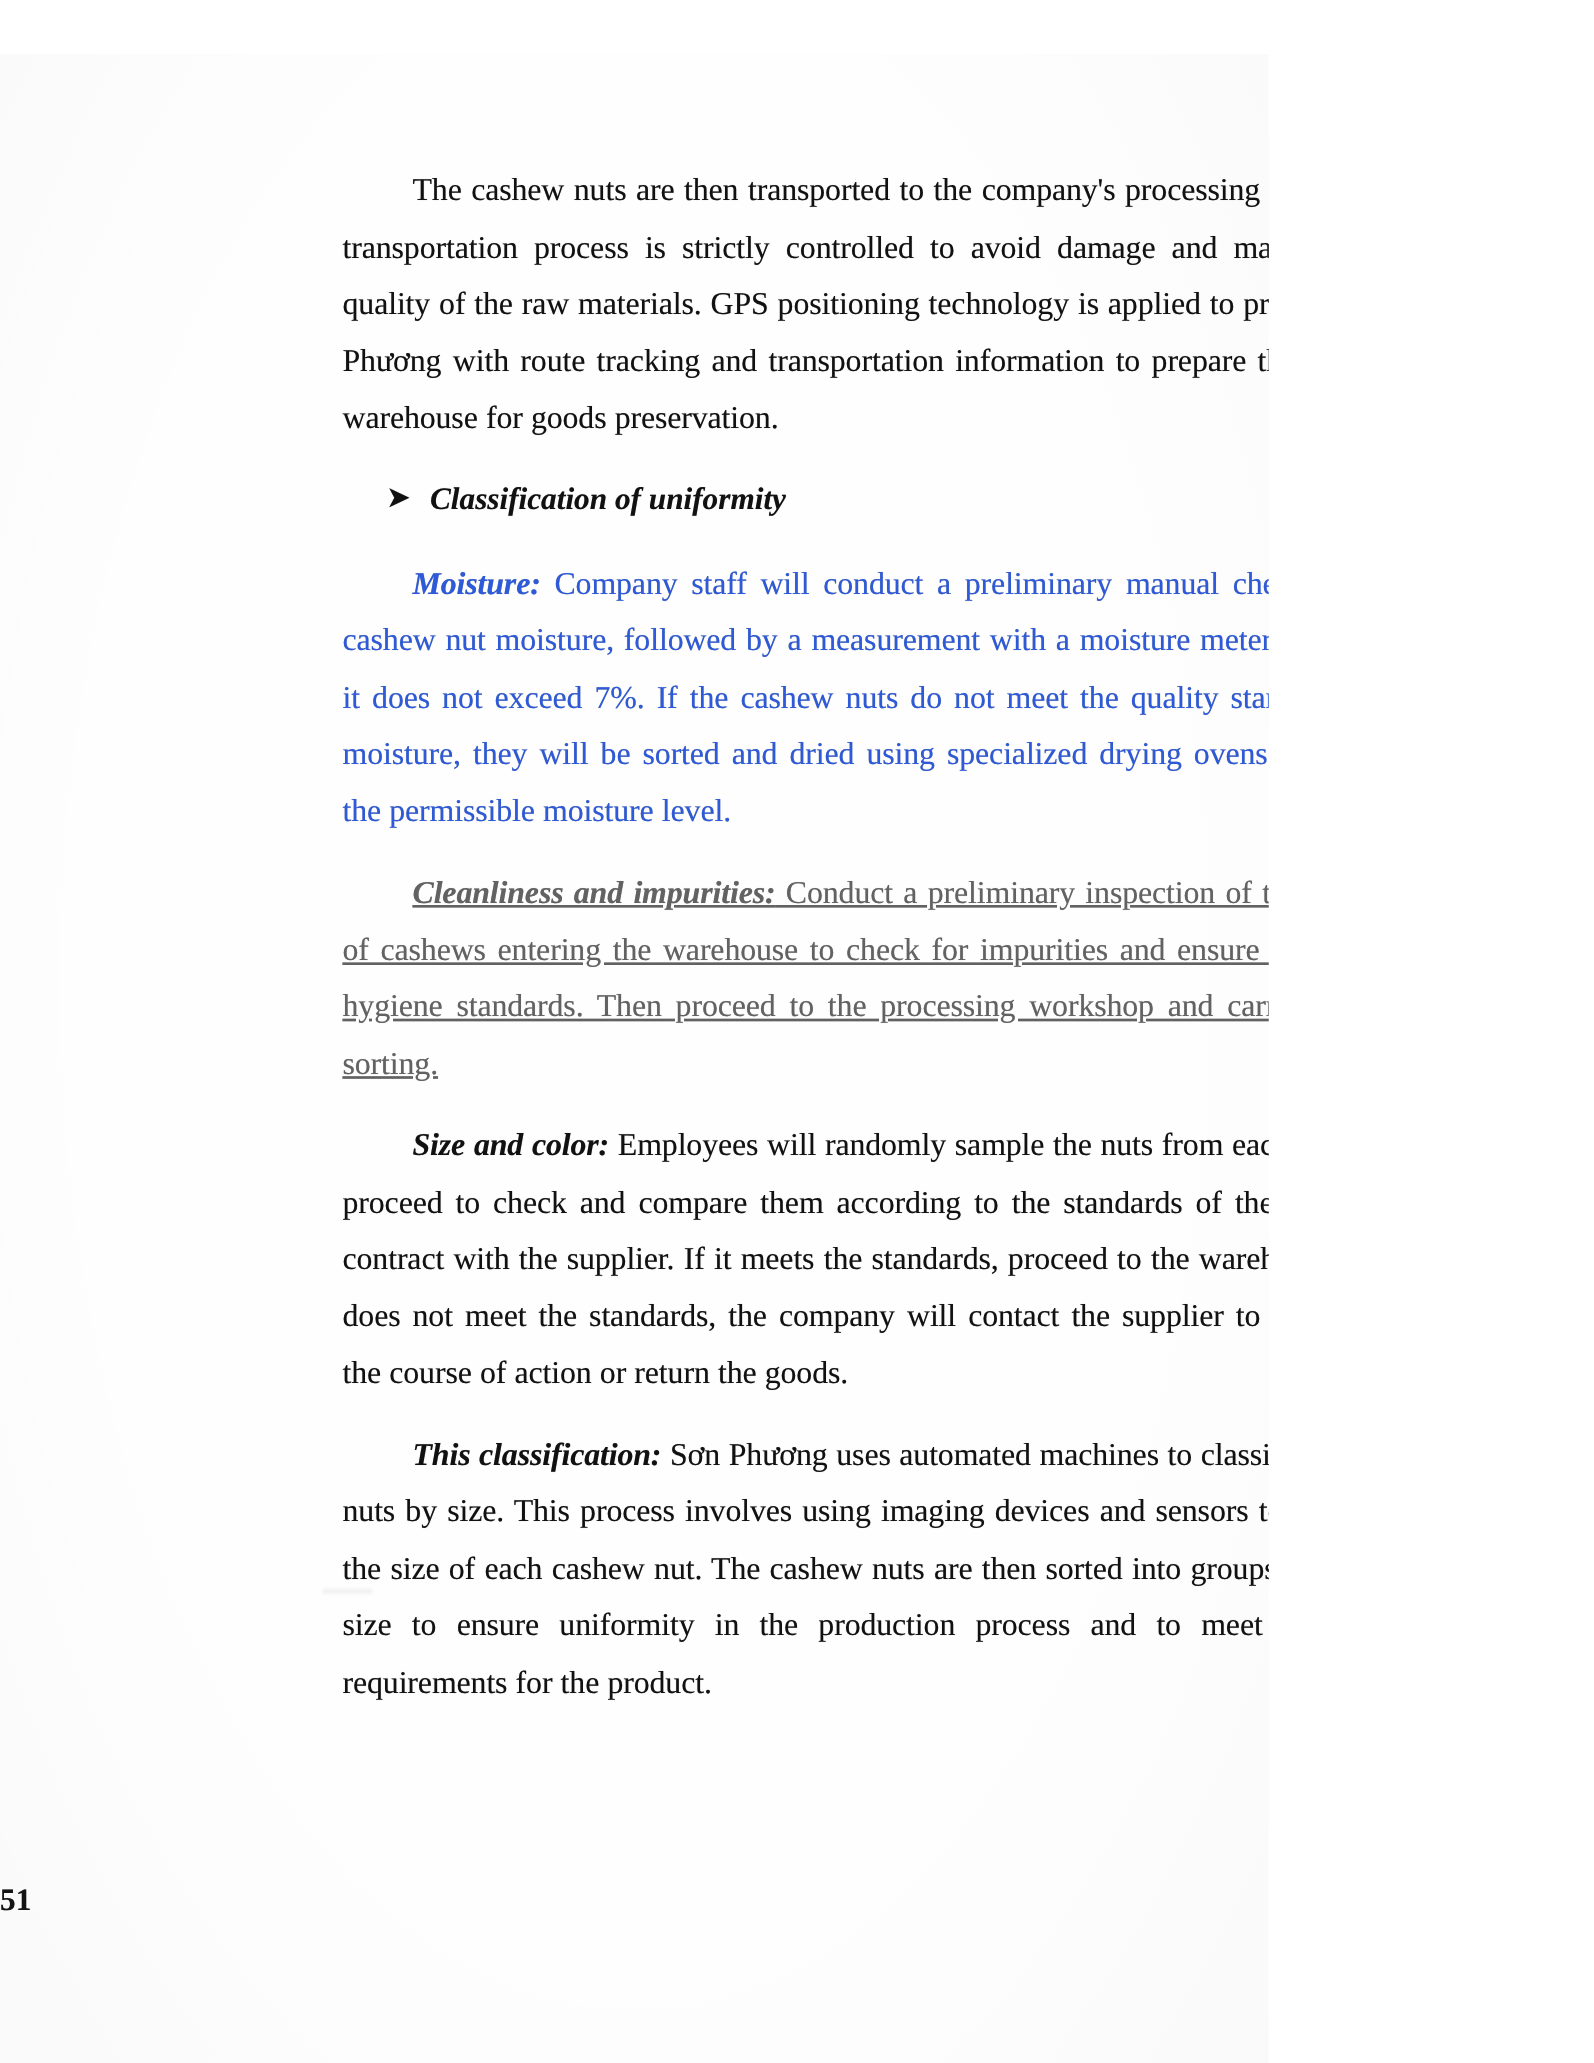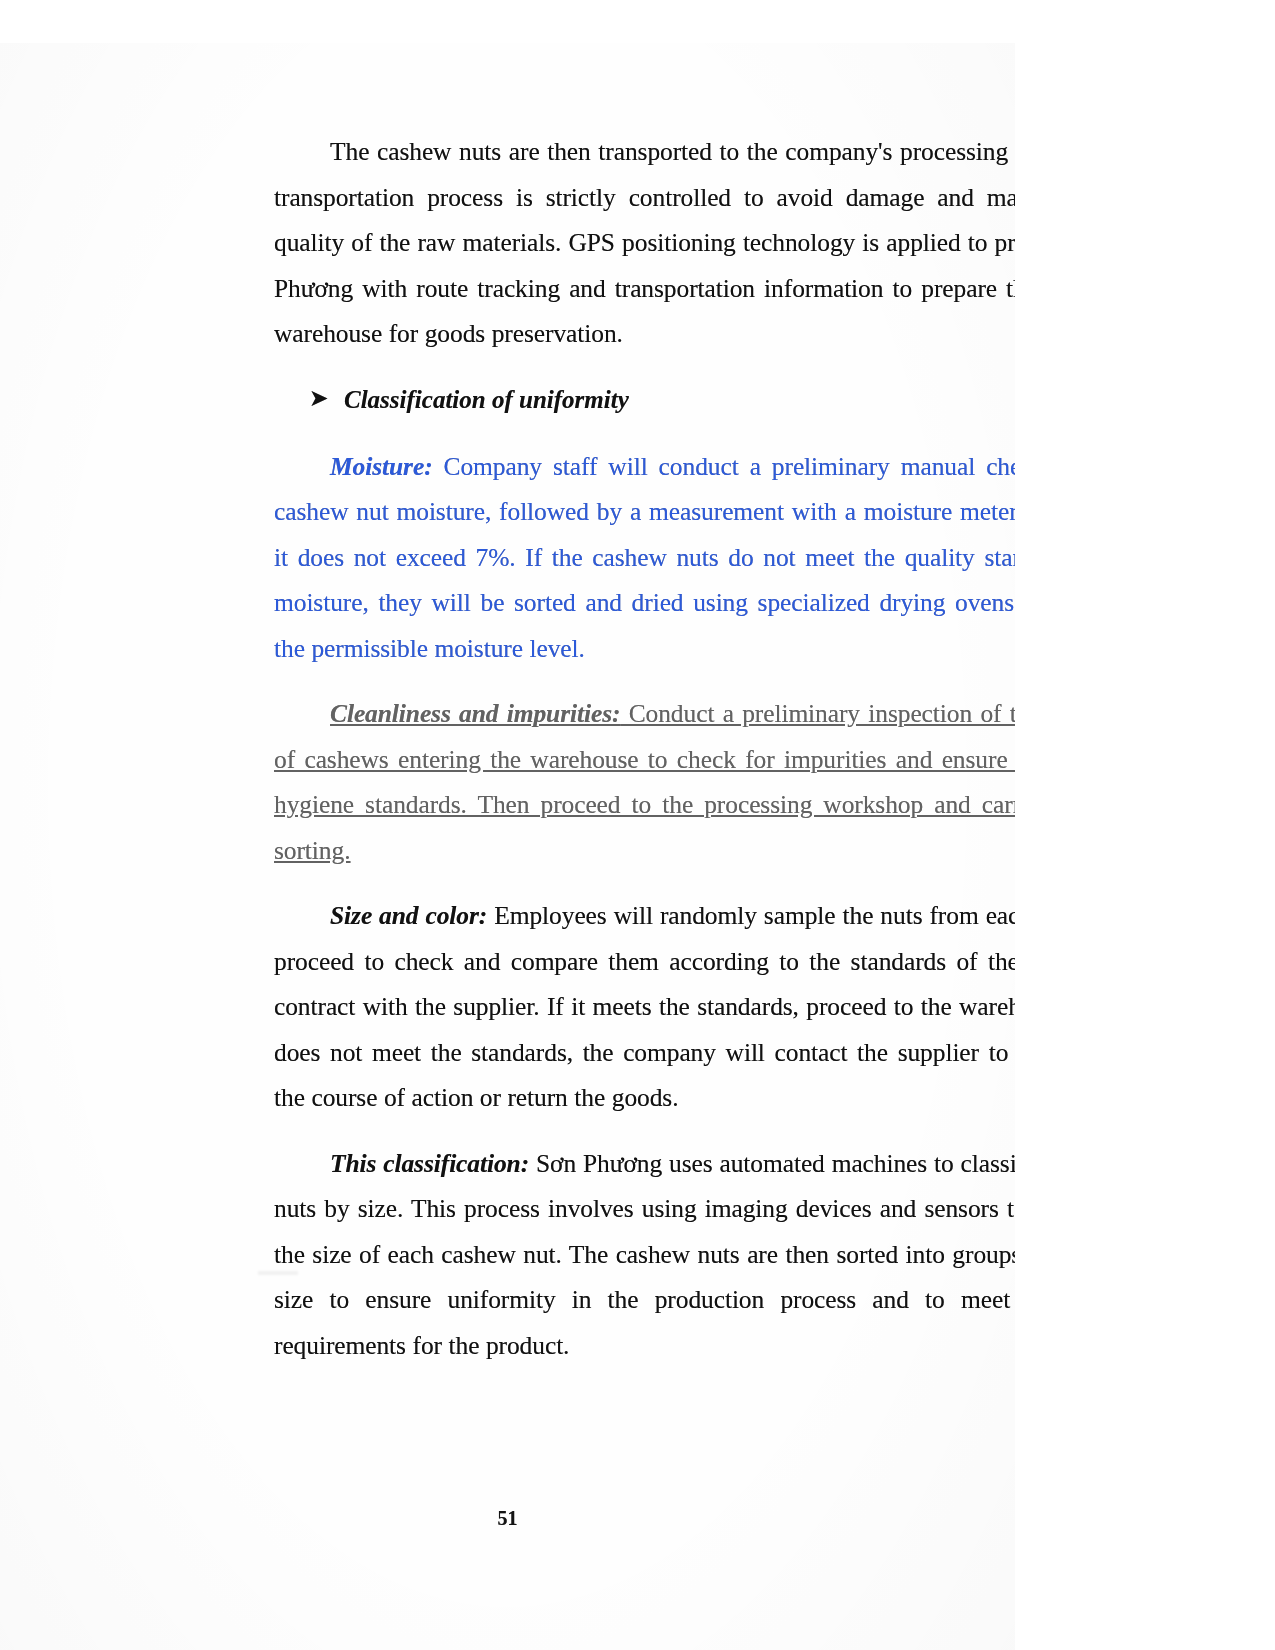--- a/index.html
+++ b/index.html
@@ -113,22 +113,22 @@
   .lead-label {
     font-style: italic;
     font-weight: 600;
   }
 
   .page-number {
     position: absolute;
     left: 0;
     right: 0;
     top: 1464px;
-    text-align: center;
-    font-size: 20px;
+    text-align: left;
+    font-size: 25px;
     font-weight: bold;
     font-family: "Liberation Serif", "DejaVu Serif", serif;
     color: #141414;
     text-shadow: 0 0 0.5px rgba(0,0,0,0.5);
   }
 </style>
 </head>
 <body>
 
 <div class="page">

